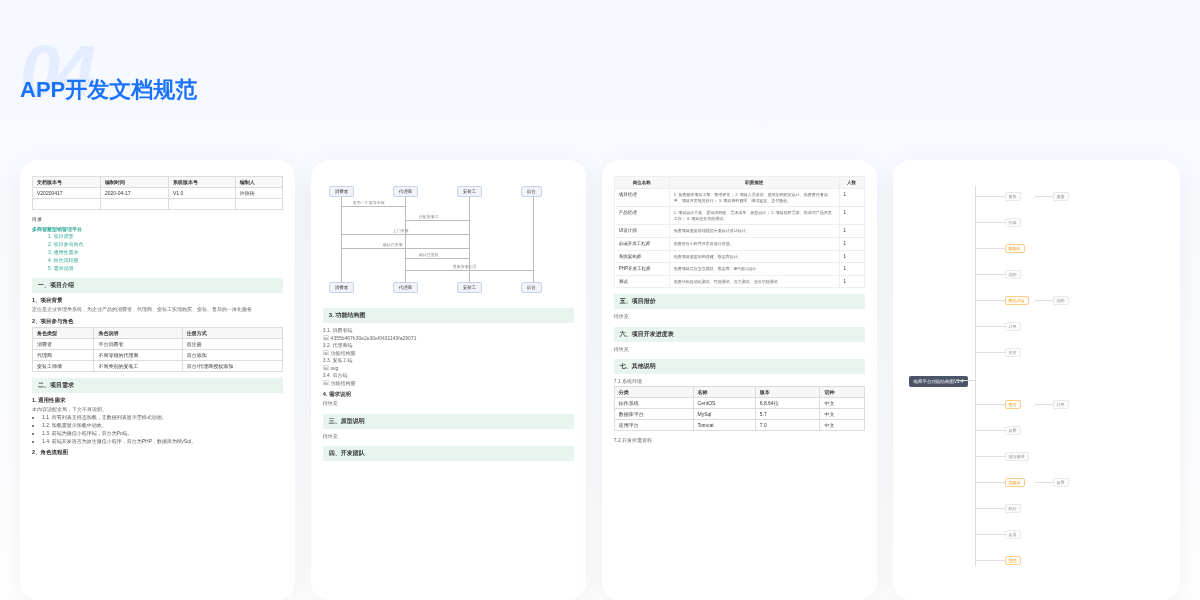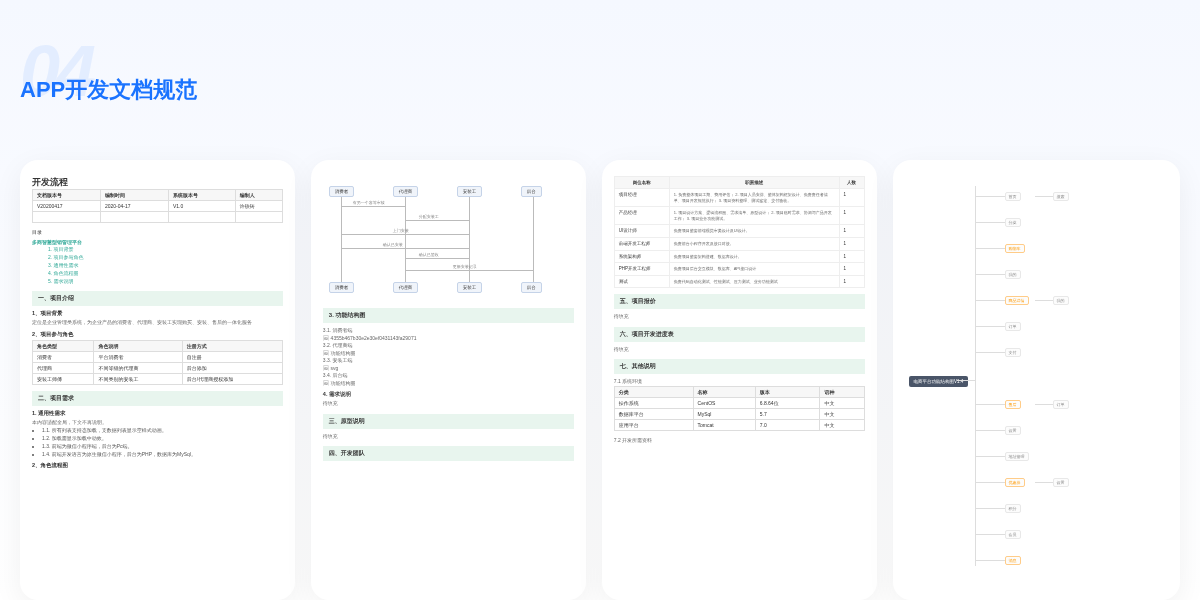--- a/index.html
+++ b/index.html
@@ -108,21 +108,20 @@
 </style>
 </head>
 <body>
 
 <div class="bg-number">04</div>
 <div class="main-title">APP开发文档规范</div>
 
 <div class="docs-row">
 
   <div class="doc-card">
-    <h2>开发流程</h2>
     <table class="tbl">
       <tbody>
           <tr>
         <th>文档版本号</th>
         <th>编制时间</th>
         <th>系统版本号</th>
         <th>编制人</th>
       </tr>
       <tr>
         <td>V20200417</td>

